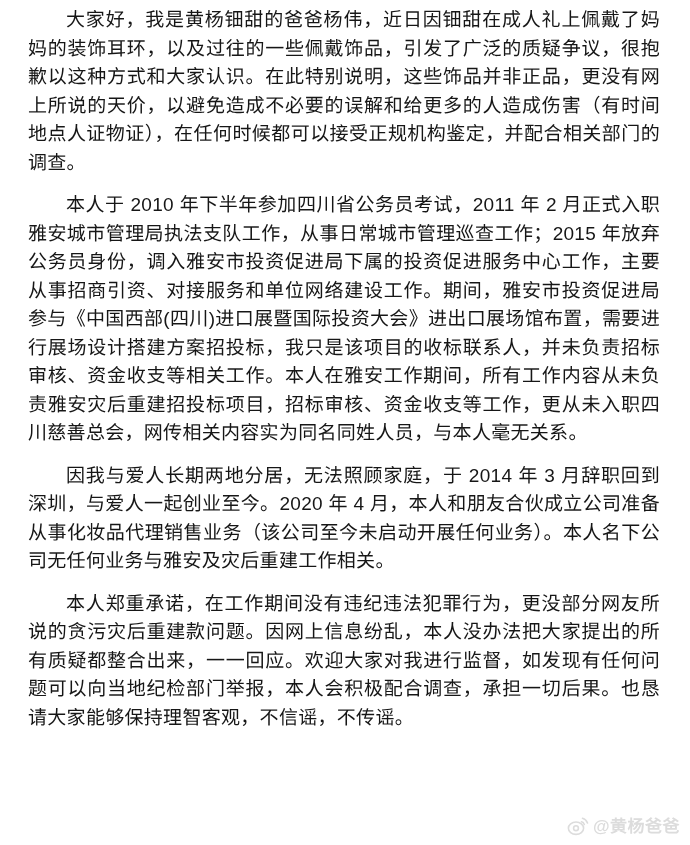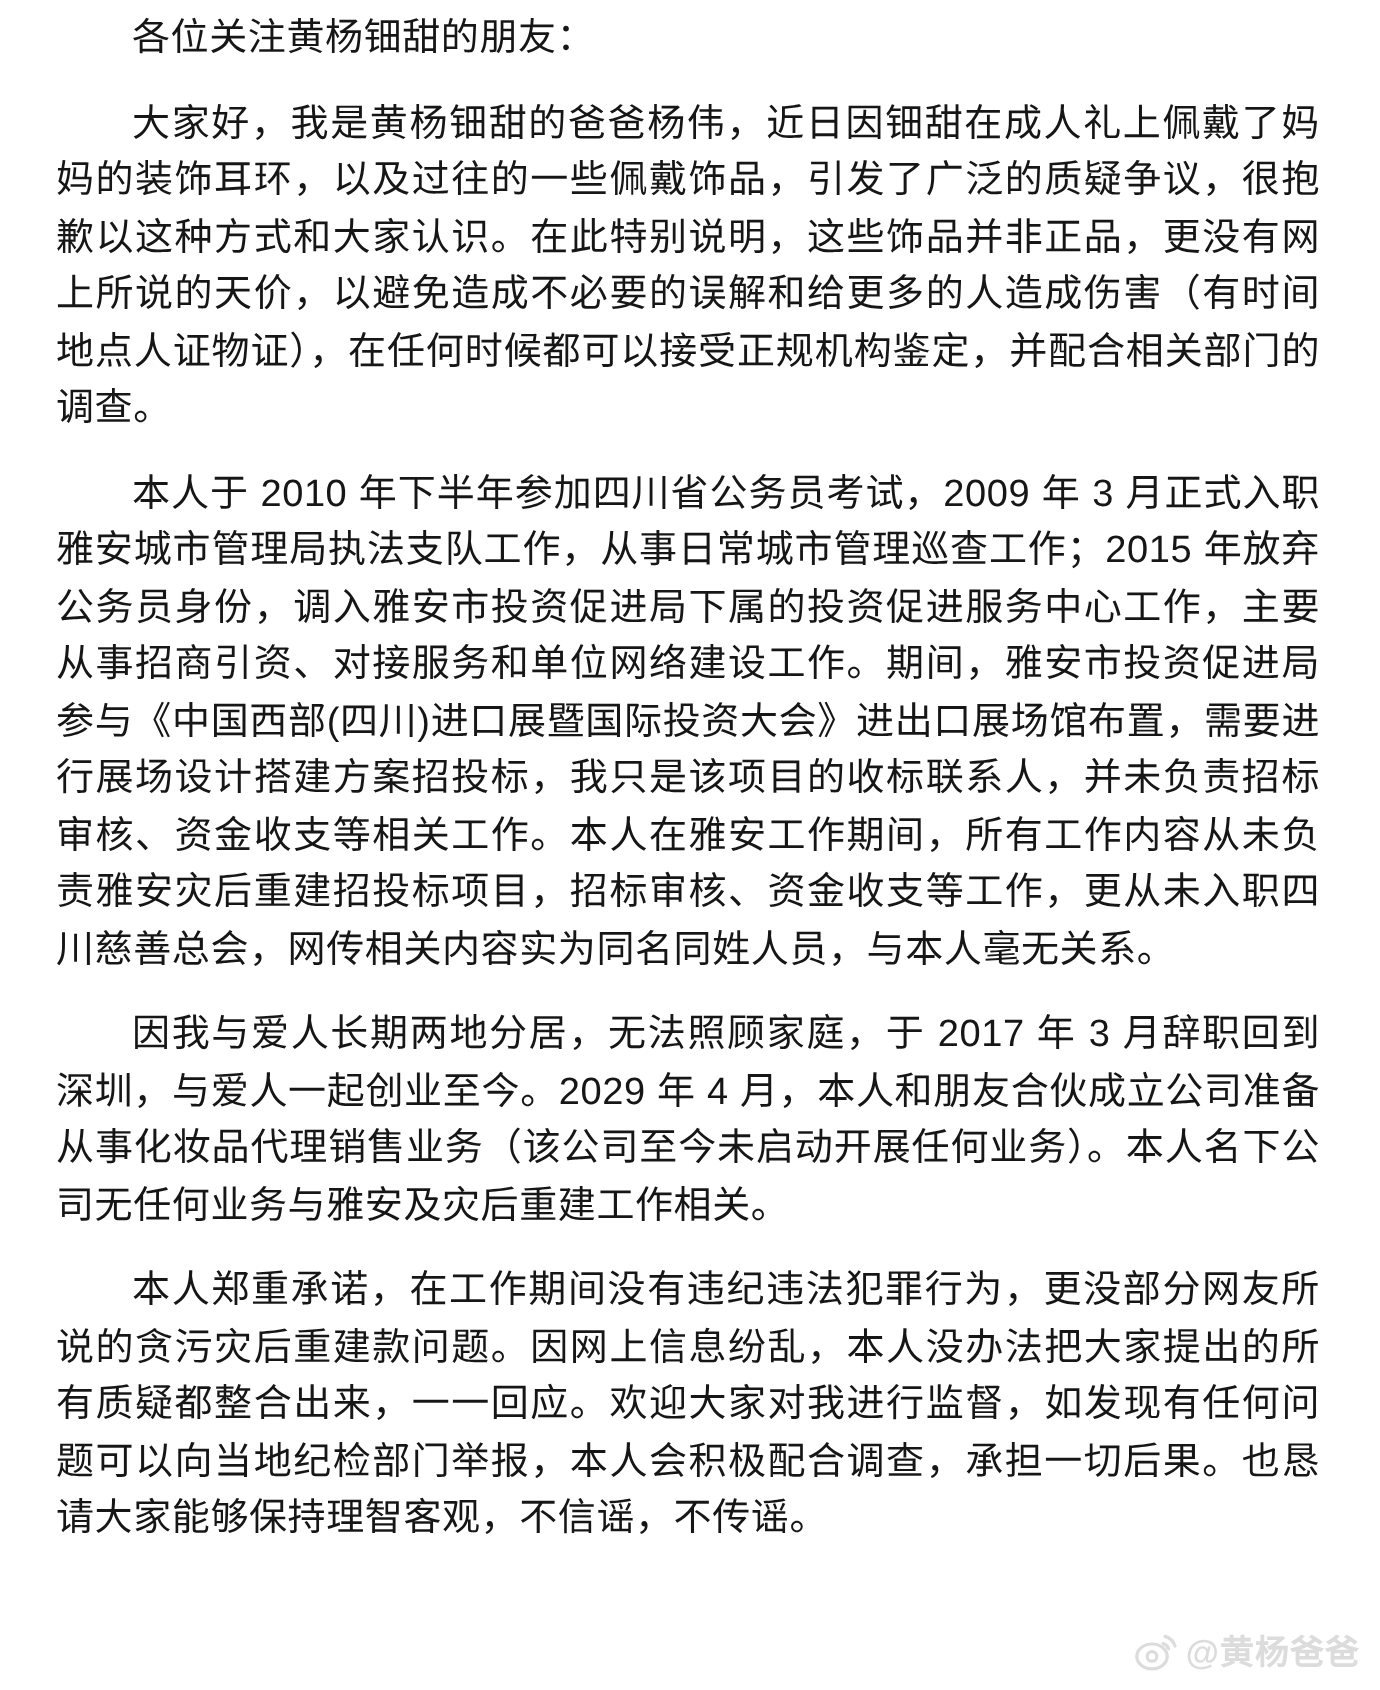--- a/index.html
+++ b/index.html
@@ -51,24 +51,23 @@
     stroke: var(--watermark);
     fill: none;
     stroke-width: 1.6;
     stroke-linecap: round;
   }
 </style>
 </head>
 <body>
 
 <main class="page">
-  <p class="para greeting">各位关注黄杨钿甜的朋友：</p>
   <p class="para">大家好，我是黄杨钿甜的爸爸杨伟，近日因钿甜在成人礼上佩戴了妈妈的装饰耳环，以及过往的一些佩戴饰品，引发了广泛的质疑争议，很抱歉以这种方式和大家认识。在此特别说明，这些饰品并非正品，更没有网上所说的天价，以避免造成不必要的误解和给更多的人造成伤害（有时间地点人证物证），在任何时候都可以接受正规机构鉴定，并配合相关部门的调查。</p>
-  <p class="para">本人于 2010 年下半年参加四川省公务员考试，2009 年 3 月正式入职雅安城市管理局执法支队工作，从事日常城市管理巡查工作；2015 年放弃公务员身份，调入雅安市投资促进局下属的投资促进服务中心工作，主要从事招商引资、对接服务和单位网络建设工作。期间，雅安市投资促进局参与《中国西部(四川)进口展暨国际投资大会》进出口展场馆布置，需要进行展场设计搭建方案招投标，我只是该项目的收标联系人，并未负责招标审核、资金收支等相关工作。本人在雅安工作期间，所有工作内容从未负责雅安灾后重建招投标项目，招标审核、资金收支等工作，更从未入职四川慈善总会，网传相关内容实为同名同姓人员，与本人毫无关系。</p>
-  <p class="para">因我与爱人长期两地分居，无法照顾家庭，于 2017 年 3 月辞职回到深圳，与爱人一起创业至今。2029 年 4 月，本人和朋友合伙成立公司准备从事化妆品代理销售业务（该公司至今未启动开展任何业务）。本人名下公司无任何业务与雅安及灾后重建工作相关。</p>
+  <p class="para">本人于 2010 年下半年参加四川省公务员考试，2011 年 2 月正式入职雅安城市管理局执法支队工作，从事日常城市管理巡查工作；2015 年放弃公务员身份，调入雅安市投资促进局下属的投资促进服务中心工作，主要从事招商引资、对接服务和单位网络建设工作。期间，雅安市投资促进局参与《中国西部(四川)进口展暨国际投资大会》进出口展场馆布置，需要进行展场设计搭建方案招投标，我只是该项目的收标联系人，并未负责招标审核、资金收支等相关工作。本人在雅安工作期间，所有工作内容从未负责雅安灾后重建招投标项目，招标审核、资金收支等工作，更从未入职四川慈善总会，网传相关内容实为同名同姓人员，与本人毫无关系。</p>
+  <p class="para">因我与爱人长期两地分居，无法照顾家庭，于 2014 年 3 月辞职回到深圳，与爱人一起创业至今。2020 年 4 月，本人和朋友合伙成立公司准备从事化妆品代理销售业务（该公司至今未启动开展任何业务）。本人名下公司无任何业务与雅安及灾后重建工作相关。</p>
   <p class="para">本人郑重承诺，在工作期间没有违纪违法犯罪行为，更没部分网友所说的贪污灾后重建款问题。因网上信息纷乱，本人没办法把大家提出的所有质疑都整合出来，一一回应。欢迎大家对我进行监督，如发现有任何问题可以向当地纪检部门举报，本人会积极配合调查，承担一切后果。也恳请大家能够保持理智客观，不信谣，不传谣。</p>
 
 </main>
 
 <div class="watermark">
   <span>
     <svg viewBox="0 0 24 24" aria-hidden="true">
       <ellipse cx="10" cy="15.2" rx="7.6" ry="6.2"></ellipse>
       <circle cx="10" cy="15.2" r="2.4"></circle>
       <path d="M15.5 8.8 a4 4 0 0 1 2.8 2.6"></path>

